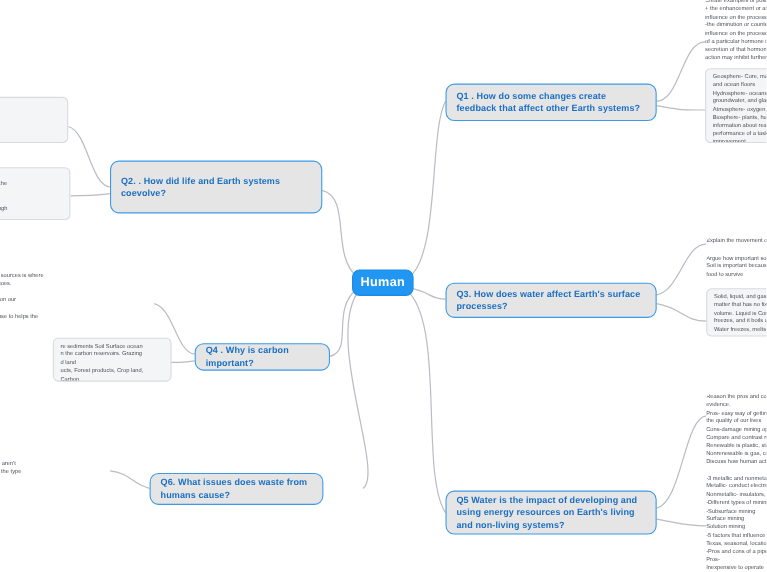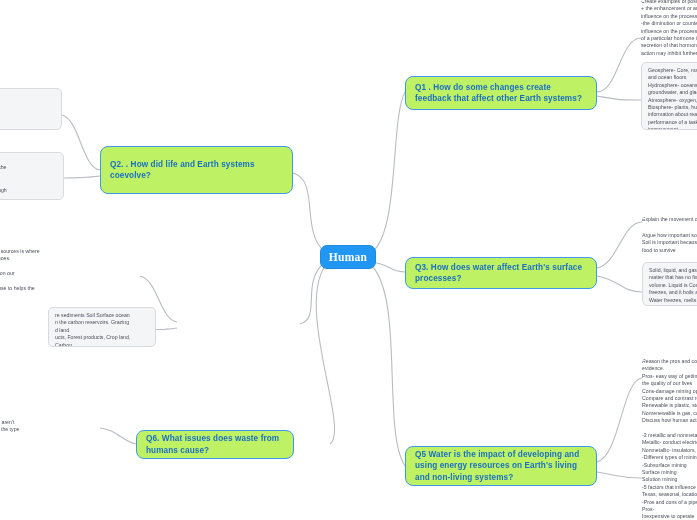--- a/index.html
+++ b/index.html
@@ -41,21 +41,21 @@
     letter-spacing: .3px;
     display: flex;
     align-items: center;
     justify-content: center;
     box-sizing: border-box;
   }
 
   
   .q-node {
     position: absolute;
-    background: #bef264;
+    background: #e5e5e5;
     border: 1.3px solid #3c9ae8;
     border-radius: 8px;
     box-sizing: border-box;
     display: flex;
     align-items: center;
     padding: 5px 9px;
   }
   .q-node .q-text {
     color: #1a6fc4;
     font-weight: bold;
@@ -116,36 +116,39 @@
       <path d="M177,322 C160,320 158,280 140,276"></path>
       <path d="M177,328 C162,330 158,330 142,328"></path>
 
       <path d="M597,462 C620,456 622,380 642,378"></path>
       <path d="M597,472 C620,476 622,478 642,478"></path>
 
       <path d="M136,444 C120,440 118,430 100,428"></path>
     </g>
   </svg>
 
-  <div class="root-node" style="left:320px; top:245px; width:56px; height:24px;font-family:Liberation Serif, serif;">
+  <div class="root-node" style="left:320px; top:245px; width:56px; height:24px;">
     <span>Human</span>
   </div>
 
   <div class="q-node" style="left:405px; top:76px; width:192px; height:34px;">
     <span class="q-text">Q1 . How do some changes create feedback that affect other Earth systems?</span>
   </div>
 
   <div class="q-node" style="left:100px; top:146px; width:193px; height:48px;">
     <span class="q-text">Q2. . How did life and Earth systems coevolve?</span>
   </div>
 
   <div class="q-node" style="left:405px; top:257px; width:192px; height:32px;">
     <span class="q-text">Q3. How does water affect Earth's surface processes?</span>
   </div>
 
+  <div class="q-node" style="left:177px; top:312px; width:123px; height:25px;">
+    <span class="q-text">Q4 .  Why is carbon important?</span>
+  </div>
 
   <div class="q-node" style="left:405px; top:446px; width:192px; height:40px;">
     <span class="q-text">Q5 Water is the impact of developing and using energy resources on Earth's living and non-living systems?</span>
   </div>
 
   <div class="q-node" style="left:136px; top:430px; width:158px; height:29px;">
     <span class="q-text">Q6. What issues does waste from humans cause?</span>
   </div>
 
   <div class="note plain" style="left:641px; top:-2px; width:120px; height:62px;">Create examples of positive

